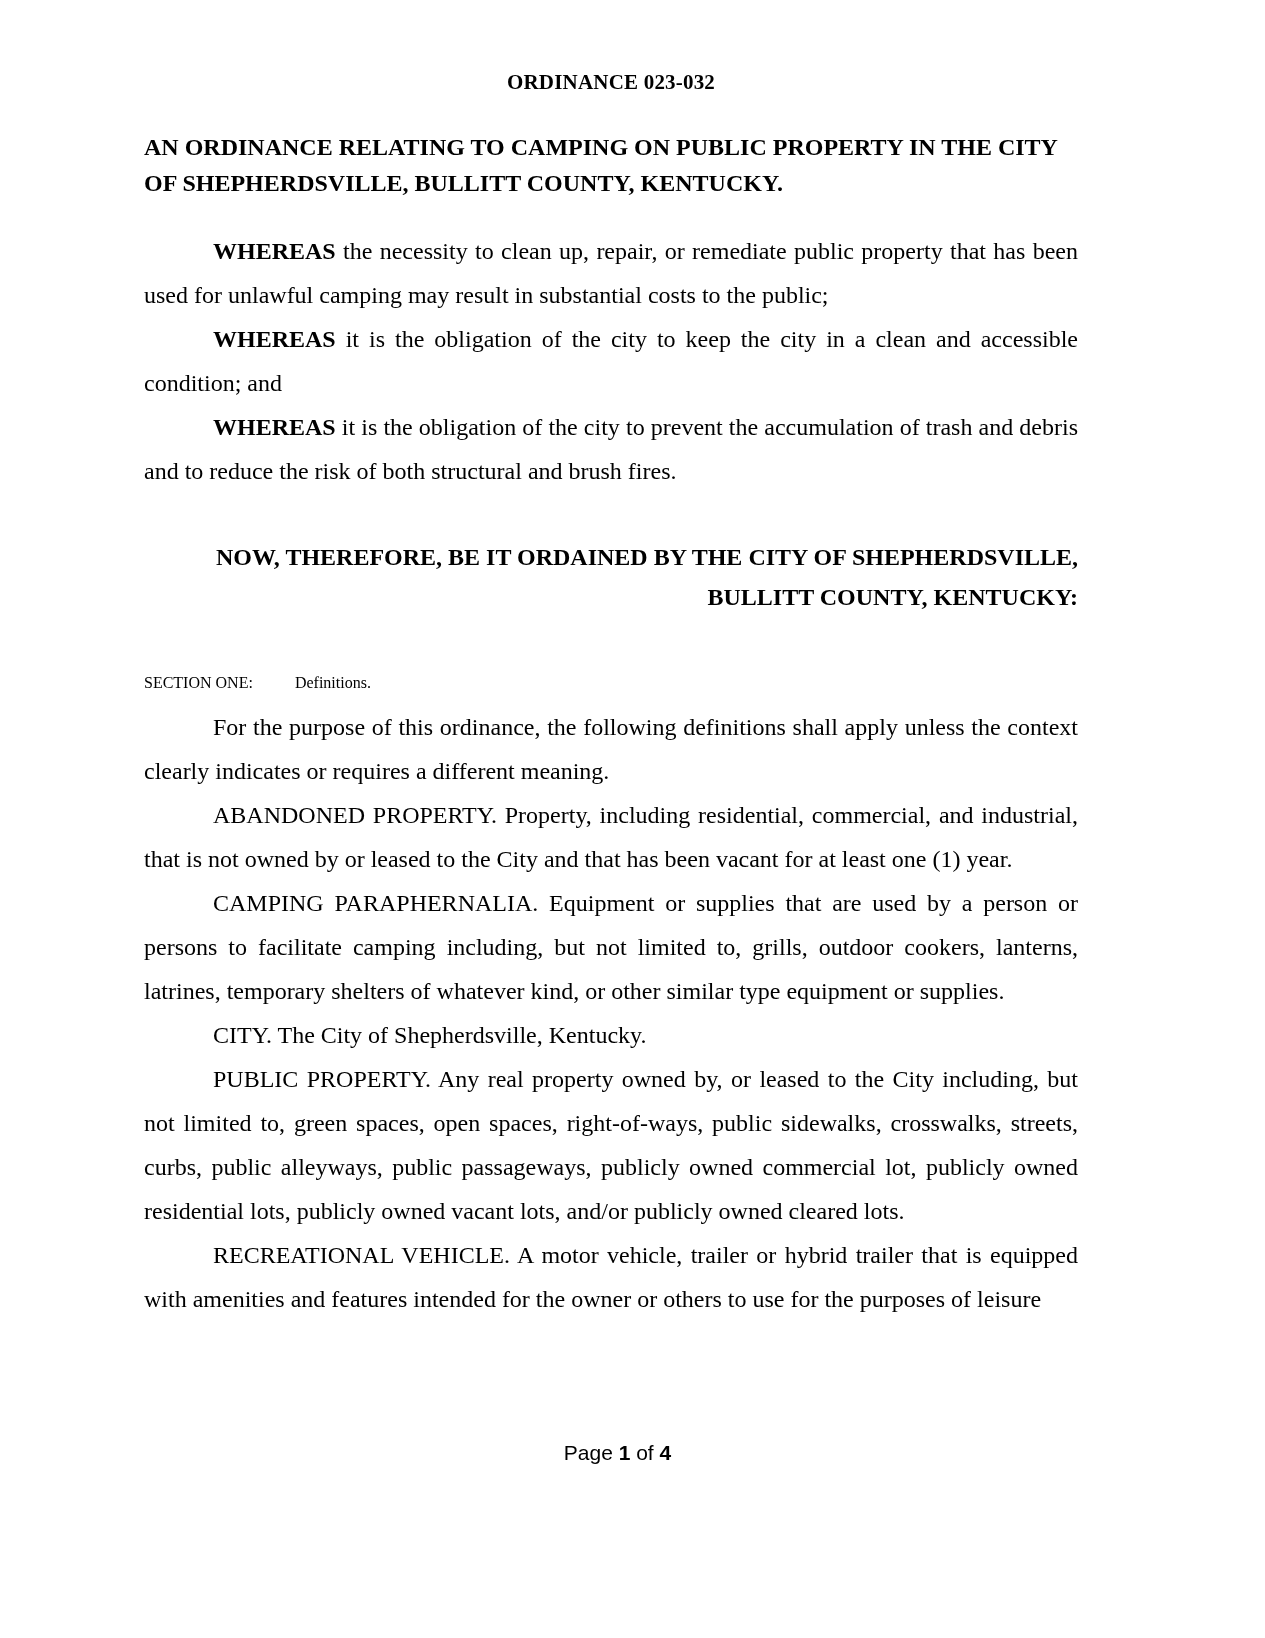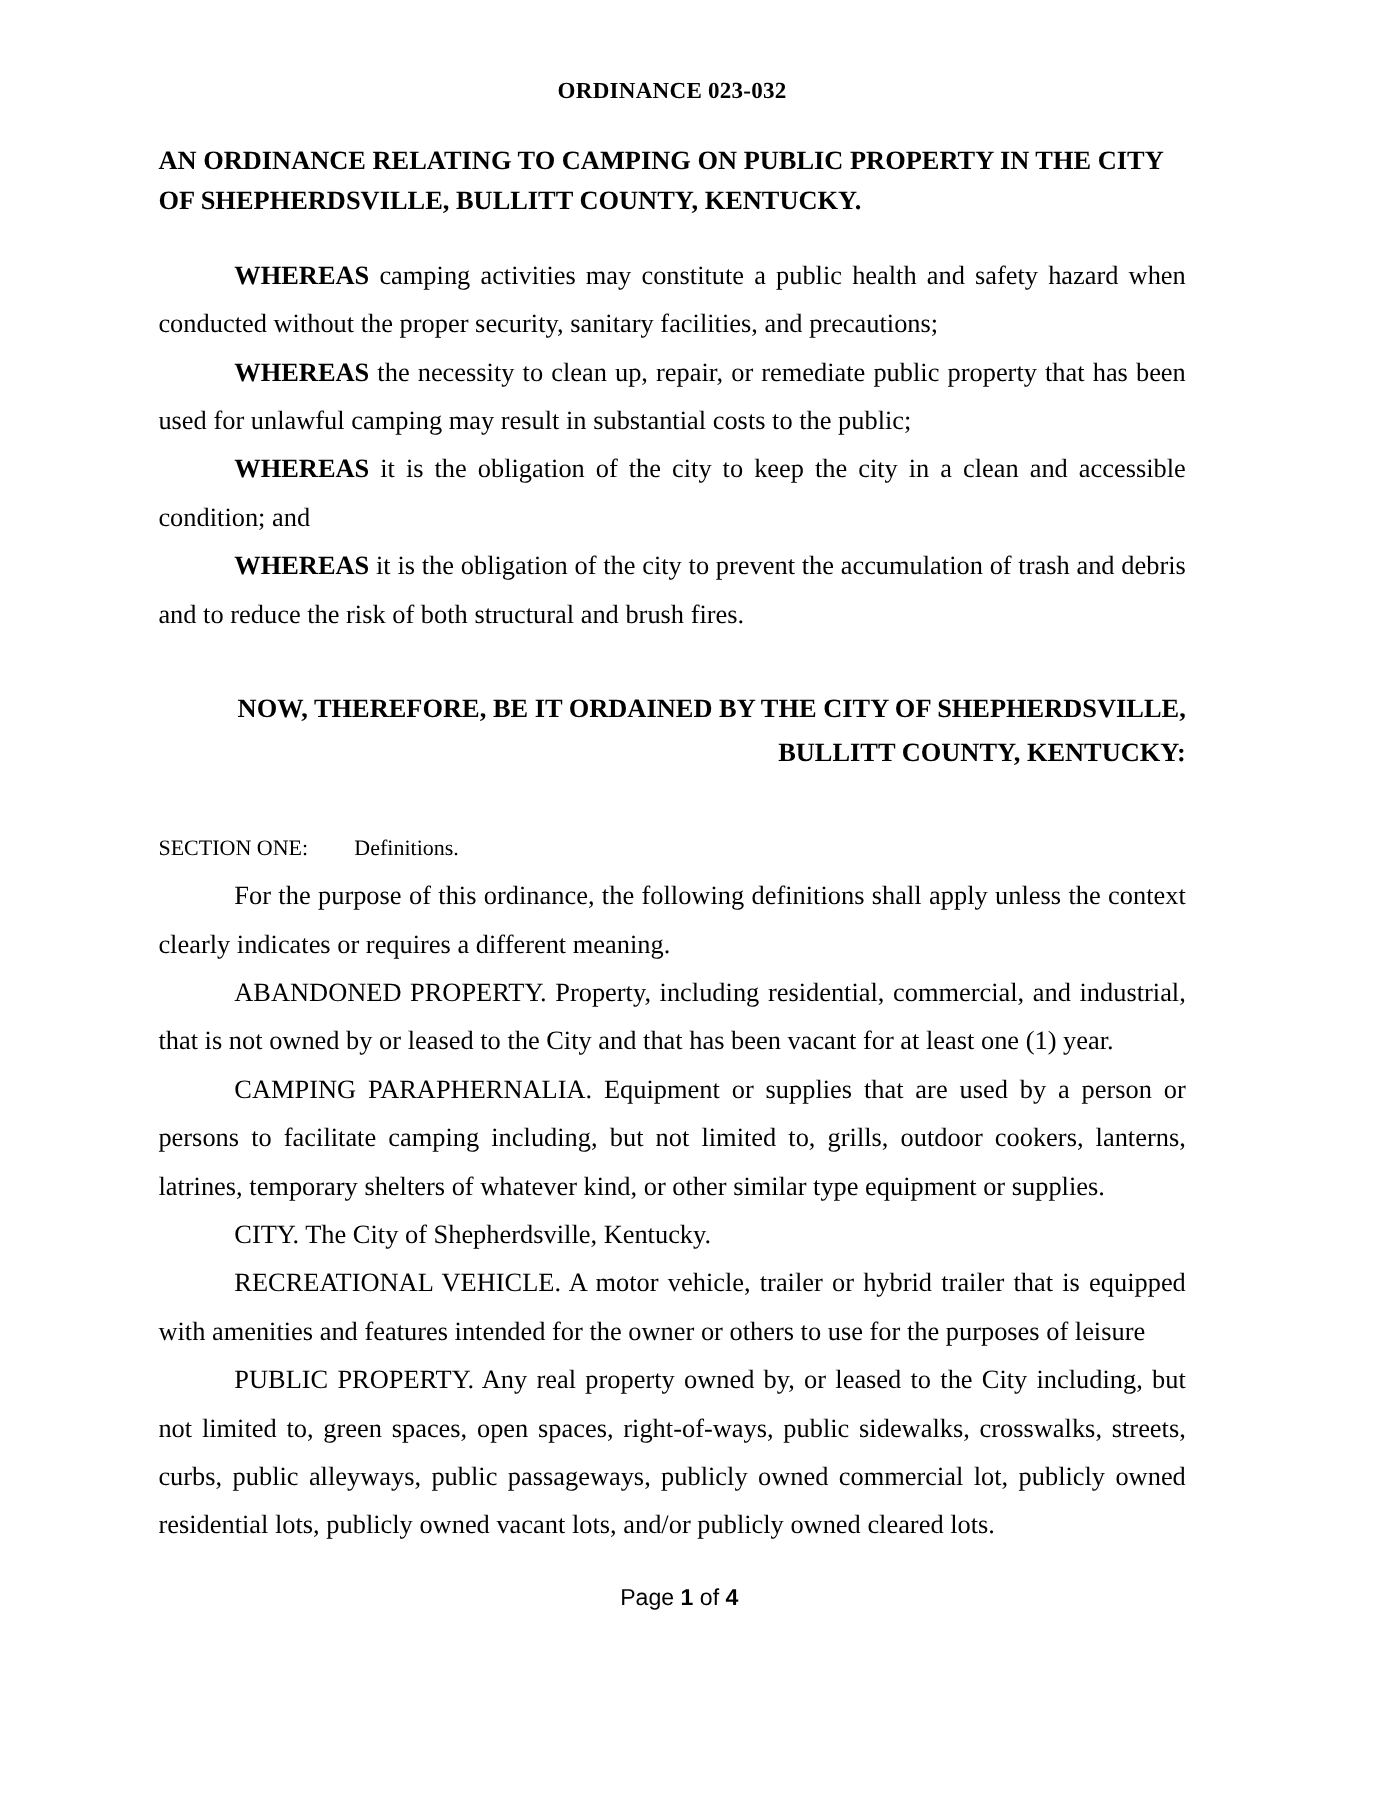--- a/index.html
+++ b/index.html
@@ -39,21 +39,21 @@
   .indent { text-indent: 69px; }
   .space-before { margin-top: 44px; }
   .bold { font-weight: bold; }
   .enactment {
     font-size: 24px;
     font-weight: bold;
     line-height: 40px;
     text-indent: 69px;
     text-align: right;
   }
-  .section-line { font-size: 20px; line-height: 44px; }
+  .section-line { font-size: 16px; line-height: 44px; }
   .section-title-gap { padding-left: 42px; }
   .footer {
     position: absolute;
     left: 157px;
     right: 187px;
     top: 1441px;
     text-align: center;
     font-family: "Liberation Sans", sans-serif;
     font-size: 21px;
     color: #000000;
@@ -62,40 +62,39 @@
 </style>
 </head>
 <body>
 
 <div class="page">
 
   <h1 class="doc-title">ORDINANCE 023-032</h1>
 
   <h2 class="doc-heading">AN ORDINANCE RELATING TO CAMPING ON PUBLIC PROPERTY IN THE CITY OF SHEPHERDSVILLE, BULLITT COUNTY, KENTUCKY.</h2>
 
-  <p class="para justify indent"><span class="bold">WHEREAS</span><span> camping activities may constitute a public health and safety hazard when conducted without the proper security, sanitary facilities, and precautions;</span></p>
 
   <p class="para justify indent"><span class="bold">WHEREAS</span><span> the necessity to clean up, repair, or remediate public property that has been used for unlawful camping may result in substantial costs to the public;</span></p>
 
   <p class="para justify indent"><span class="bold">WHEREAS</span><span> it is the obligation of the city to keep the city in a clean and accessible condition; and</span></p>
 
   <p class="para justify indent"><span class="bold">WHEREAS</span><span> it is the obligation of the city to prevent the accumulation of trash and debris and to reduce the risk of both structural and brush fires.</span></p>
 
   <p class="enactment space-before">NOW, THEREFORE, BE IT ORDAINED BY THE CITY OF SHEPHERDSVILLE, BULLITT COUNTY, KENTUCKY:</p>
 
   <p class="section-line space-before"><span>SECTION ONE:</span><span class="section-title-gap">Definitions.</span></p>
 
   <p class="para justify indent">For the purpose of this ordinance, the following definitions shall apply unless the context clearly indicates or requires a different meaning.</p>
 
   <p class="para justify indent">ABANDONED PROPERTY.  Property, including residential, commercial, and industrial, that is not owned by or leased to the City and that has been vacant for at least one (1) year.</p>
 
 
   <p class="para justify indent">CAMPING PARAPHERNALIA.  Equipment or supplies that are used by a person or persons to facilitate camping including, but not limited to, grills, outdoor cookers, lanterns, latrines, temporary shelters of whatever kind, or other similar type equipment or supplies.</p>
 
   <p class="para justify indent">CITY.  The City of Shepherdsville, Kentucky.</p>
 
+  <p class="para justify indent">PUBLIC PROPERTY.  Any real property owned by, or leased to the City including, but not limited to, green spaces, open spaces, right-of-ways, public sidewalks, crosswalks, streets, curbs, public alleyways, public passageways, publicly owned commercial lot, publicly owned residential lots, publicly owned vacant lots, and/or publicly owned cleared lots.</p>
+
   <p class="para justify indent">RECREATIONAL VEHICLE.  A motor vehicle, trailer or hybrid trailer that is equipped with amenities and features intended for the owner or others to use for the purposes of leisure</p>
-
-  <p class="para justify indent">PUBLIC PROPERTY.  Any real property owned by, or leased to the City including, but not limited to, green spaces, open spaces, right-of-ways, public sidewalks, crosswalks, streets, curbs, public alleyways, public passageways, publicly owned commercial lot, publicly owned residential lots, publicly owned vacant lots, and/or publicly owned cleared lots.</p>
 
 </div>
 
 <div class="footer"><span>Page</span> <strong>1</strong> <span>of</span> <strong>4</strong></div>
 
 </body></html>

